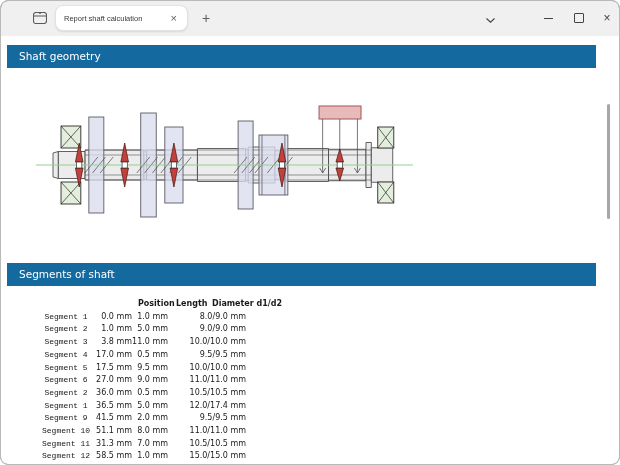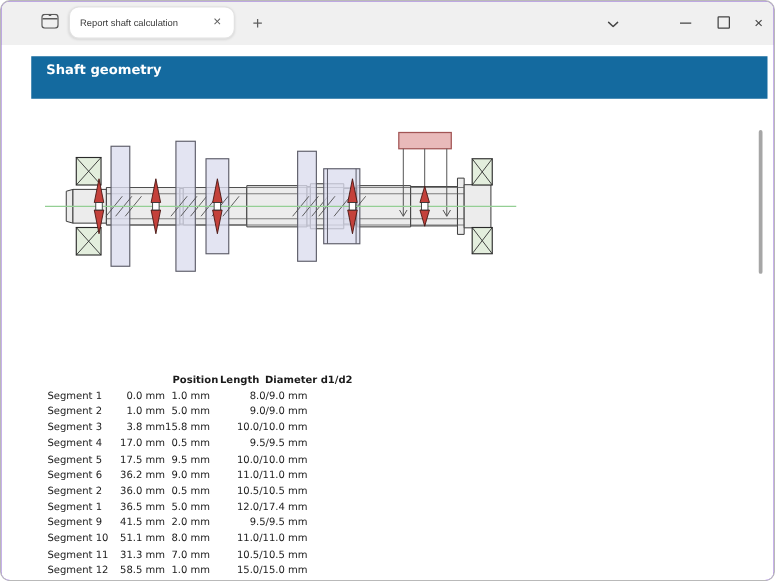--- a/index.html
+++ b/index.html
@@ -1,52 +1,52 @@
 <!DOCTYPE html>
 <html><head>
 <meta charset="utf-8">
 <style>
   html,body{margin:0;padding:0;background:#fff;width:620px;height:465px;overflow:hidden;
     font-family:"Liberation Sans",sans-serif;}
   .window{position:absolute;left:0;top:0;width:618px;height:463px;border:1px solid #b9b9b9;
-    border-radius:8px;overflow:hidden;background:#6d28d9;box-sizing:content-box;}
+    border-radius:8px;overflow:hidden;background:#0f766e;box-sizing:content-box;}
   .titlebar{position:absolute;left:0;top:0;width:100%;height:35px;background:#f0f0f0;}
   .app-icon-btn{position:absolute;left:28px;top:8px;width:22px;height:19px;display:flex;
     align-items:center;justify-content:center;border-radius:4px;cursor:pointer;}
   .tab{position:absolute;left:54px;top:4px;width:133px;height:26px;background:#ffffff;
     border:1px solid #e2e2e2;border-radius:8px;box-shadow:0 1px 2px rgba(0,0,0,0.10);
     display:flex;align-items:center;padding:0 8px;box-sizing:border-box;}
   .tab-title{font-size:7.5px;color:#3a3a3a;white-space:nowrap;overflow:hidden;flex:1;}
   .tab-close{font-size:11px;color:#5f5f5f;line-height:1;cursor:pointer;padding:1px 2px;}
   .new-tab{position:absolute;left:196px;top:8px;font-size:14px;color:#5f5f5f;cursor:pointer;
     width:18px;height:18px;text-align:center;line-height:18px;}
   .winctl{position:absolute;top:6px;width:24px;height:22px;display:flex;align-items:center;
     justify-content:center;cursor:pointer;}
   .wc-chevron{left:477px;}
   .wc-min{left:535px;}
   .wc-max{left:566px;}
   .wc-close{left:594px;}
   .min-glyph{display:block;width:9px;height:1px;background:#444;}
   .max-glyph{display:block;width:8px;height:8px;border:1px solid #444;border-radius:1px;}
   .close-glyph{font-size:12px;color:#444;line-height:1;}
   .content{position:absolute;left:0;top:35px;right:0;bottom:0;background:#fff;}
-  .section-bar{position:absolute;left:24px;width:589px;height:34px;background:#146a9f;
-    color:#ffffff;font-family:"DejaVu Sans",sans-serif;font-weight:bold;font-size:10.5px;
+  .section-bar{position:absolute;left:6px;width:589px;height:23px;background:#146a9f;
+    color:#ffffff;font-family:"DejaVu Sans",sans-serif;font-weight:normal;font-size:10.5px;
     line-height:23px;padding-left:12px;box-sizing:border-box;}
   .bar-geometry{top:9px;}
   .bar-segments{top:227px;}
   .drawing-wrap{position:absolute;left:10px;top:41px;width:596px;height:172px;}
   .scrollbar-thumb{position:absolute;left:606px;top:68px;width:3px;height:115px;
     background:#a6a6a6;border-radius:2px;cursor:pointer;}
   .seg-table{position:absolute;left:37px;top:262px;font-family:"DejaVu Sans",sans-serif;
     font-size:8px;color:#1a1a1a;display:grid;grid-template-columns:56px 38px 36px 78px;
     line-height:12.7px;white-space:nowrap;}
   .seg-table .hdr{font-weight:bold;margin-left:44px;}
   .cell-r{text-align:right;}
-  .cell-l{text-align:left;}
+  .cell-l{text-align:center;font-family:Liberation Mono, monospace;}
 </style>
 </head>
 <body>
 
 <div class="window">
   <div class="titlebar">
     <div class="app-icon-btn">
       <span>
         <svg width="14" height="12" viewBox="0 0 14 12">
           <rect x="0.5" y="0.5" width="13" height="11" rx="2.5" fill="none" stroke="#5a5a5a" stroke-width="1.1"></rect>
@@ -158,48 +158,49 @@
           <polygon points="270.97999999999996,110 267.17999999999995,91 274.78,91" fill="#c4413b" stroke="#44120f" stroke-width="0.7"></polygon>
           <rect x="268.37999999999994" y="85" width="5.2" height="6" fill="#ffffff" stroke="#333" stroke-width="0.7"></rect>
           <polygon points="328.76,72 324.96,85 332.56,85" fill="#c4413b" stroke="#44120f" stroke-width="0.7"></polygon>
           <polygon points="328.76,104 324.96,91 332.56,91" fill="#c4413b" stroke="#44120f" stroke-width="0.7"></polygon>
           <rect x="326.15999999999997" y="85" width="5.2" height="6" fill="#ffffff" stroke="#333" stroke-width="0.7"></rect>
         </svg>
     </div>
 
     <div class="scrollbar-thumb"></div>
 
+    <div class="section-bar bar-segments">Segments of shaft</div>
 
     <div class="seg-table">
       <span class="hdr cell-l"></span>
       <span class="hdr cell-r">Position</span>
       <span class="hdr cell-r">Length</span>
       <span class="hdr cell-r">Diameter d1/d2</span>
     <span class="cell-l">Segment 1</span>
         <span class="cell-r">0.0 mm</span>
         <span class="cell-r">1.0 mm</span>
         <span class="cell-r">8.0/9.0 mm</span>
         <span class="cell-l">Segment 2</span>
         <span class="cell-r">1.0 mm</span>
         <span class="cell-r">5.0 mm</span>
         <span class="cell-r">9.0/9.0 mm</span>
         <span class="cell-l">Segment 3</span>
         <span class="cell-r">3.8 mm</span>
-        <span class="cell-r">15.8 mm</span>
+        <span class="cell-r">11.0 mm</span>
         <span class="cell-r">10.0/10.0 mm</span>
         <span class="cell-l">Segment 4</span>
         <span class="cell-r">17.0 mm</span>
         <span class="cell-r">0.5 mm</span>
         <span class="cell-r">9.5/9.5 mm</span>
         <span class="cell-l">Segment 5</span>
         <span class="cell-r">17.5 mm</span>
         <span class="cell-r">9.5 mm</span>
         <span class="cell-r">10.0/10.0 mm</span>
         <span class="cell-l">Segment 6</span>
-        <span class="cell-r">36.2 mm</span>
+        <span class="cell-r">27.0 mm</span>
         <span class="cell-r">9.0 mm</span>
         <span class="cell-r">11.0/11.0 mm</span>
         <span class="cell-l">Segment 2</span>
         <span class="cell-r">36.0 mm</span>
         <span class="cell-r">0.5 mm</span>
         <span class="cell-r">10.5/10.5 mm</span>
         <span class="cell-l">Segment 1</span>
         <span class="cell-r">36.5 mm</span>
         <span class="cell-r">5.0 mm</span>
         <span class="cell-r">12.0/17.4 mm</span>

